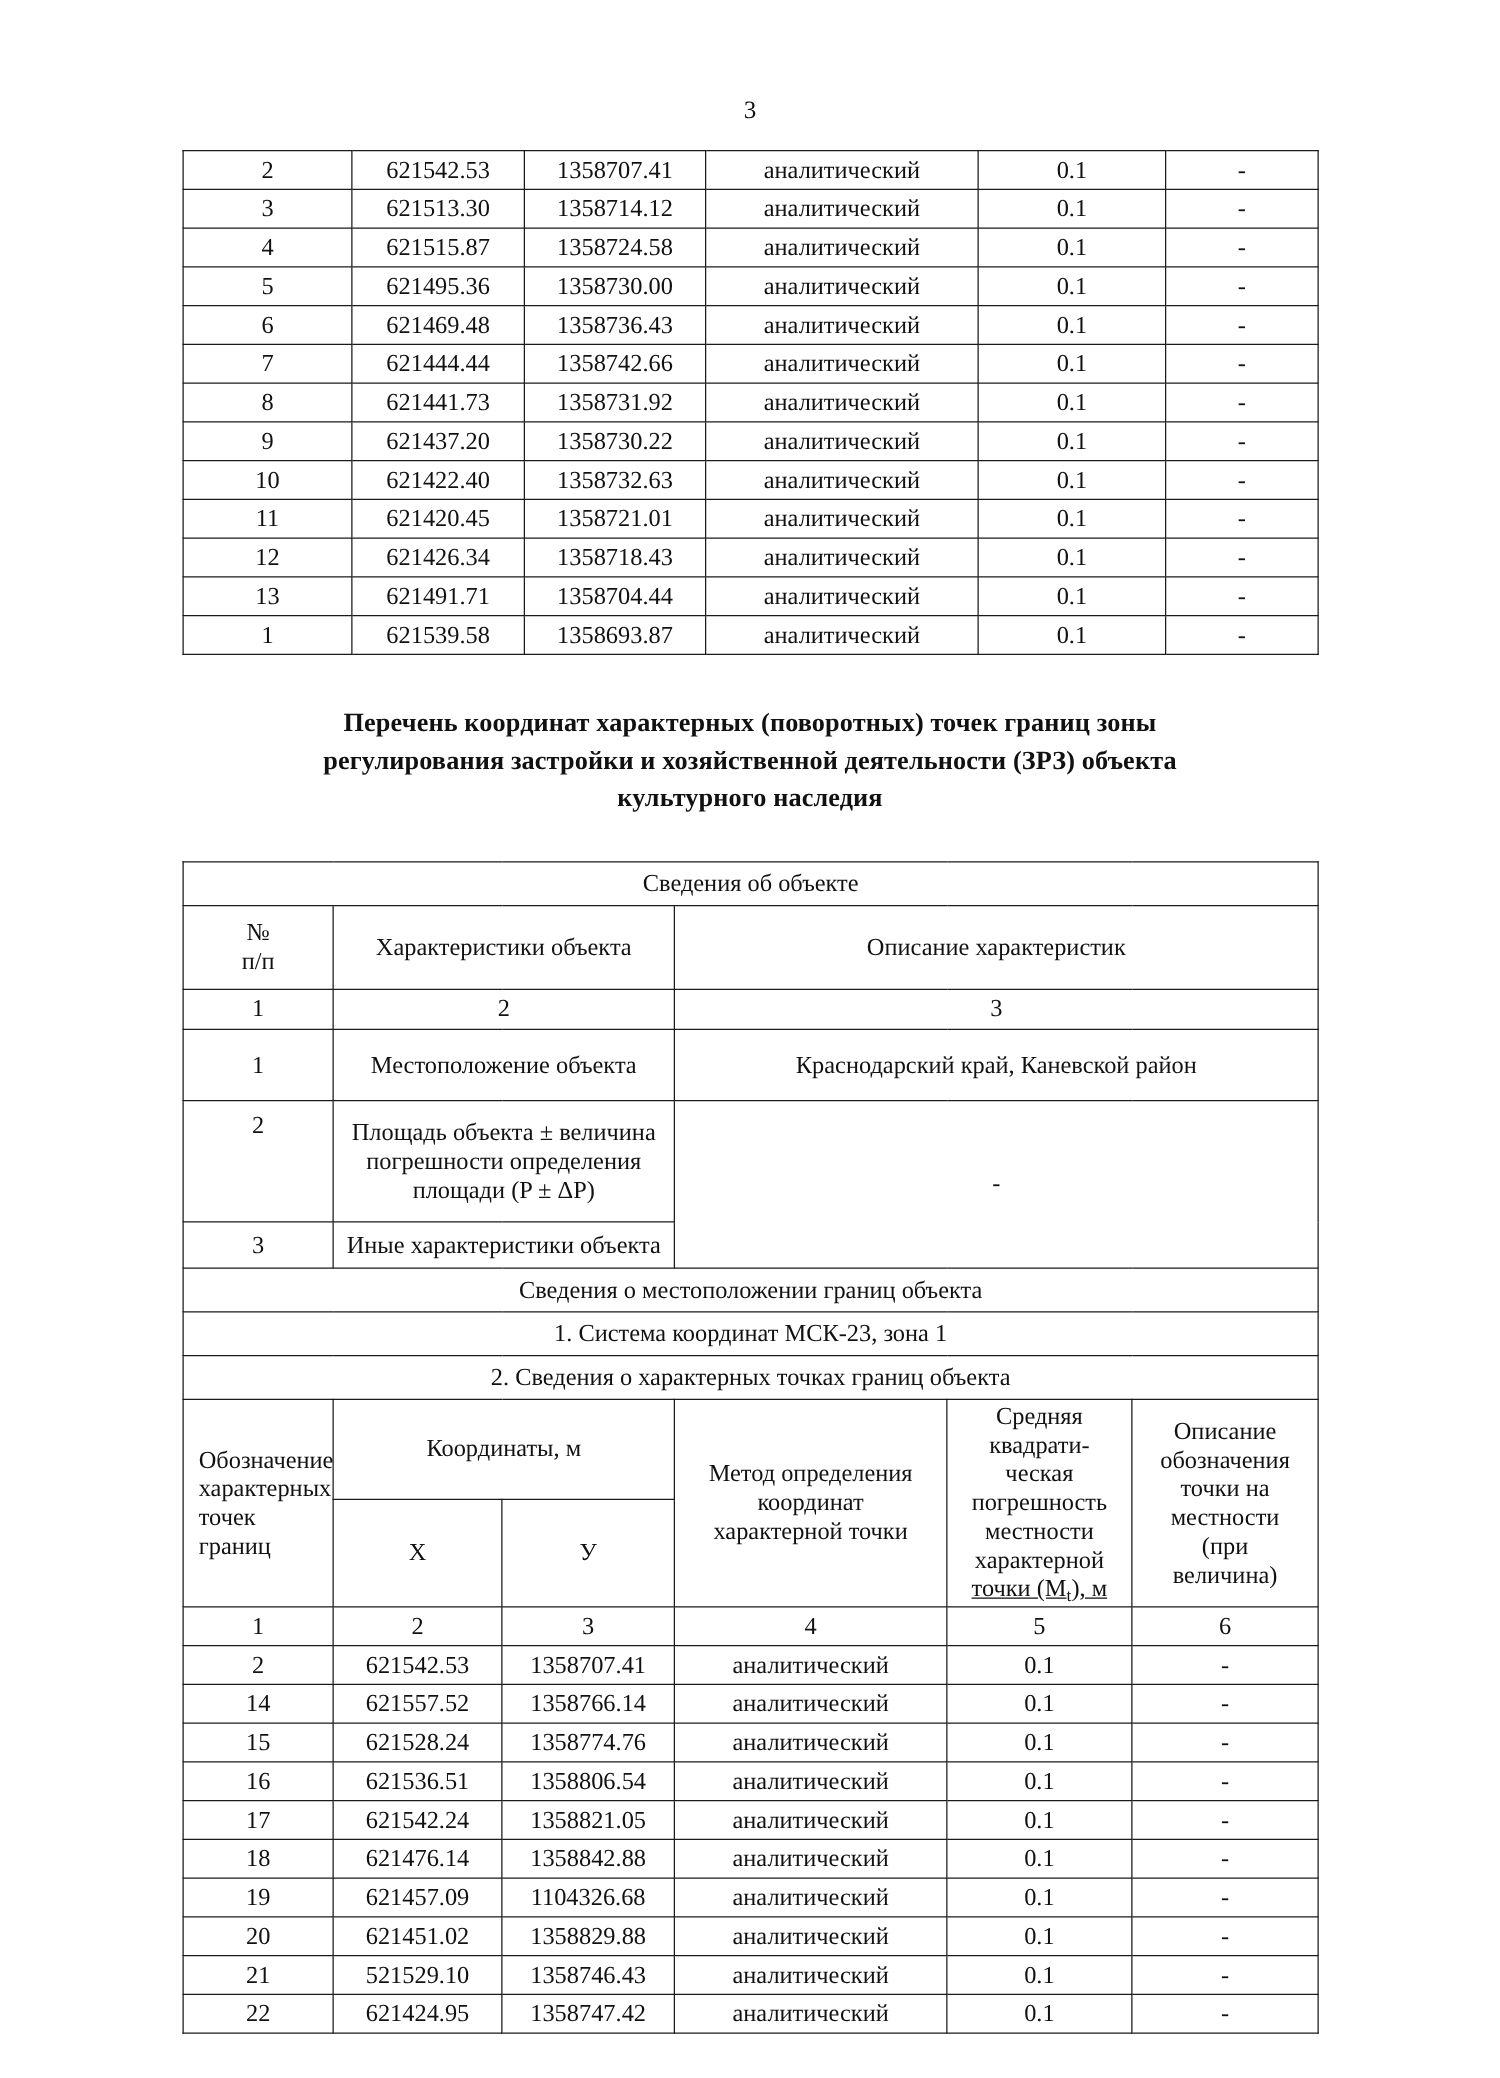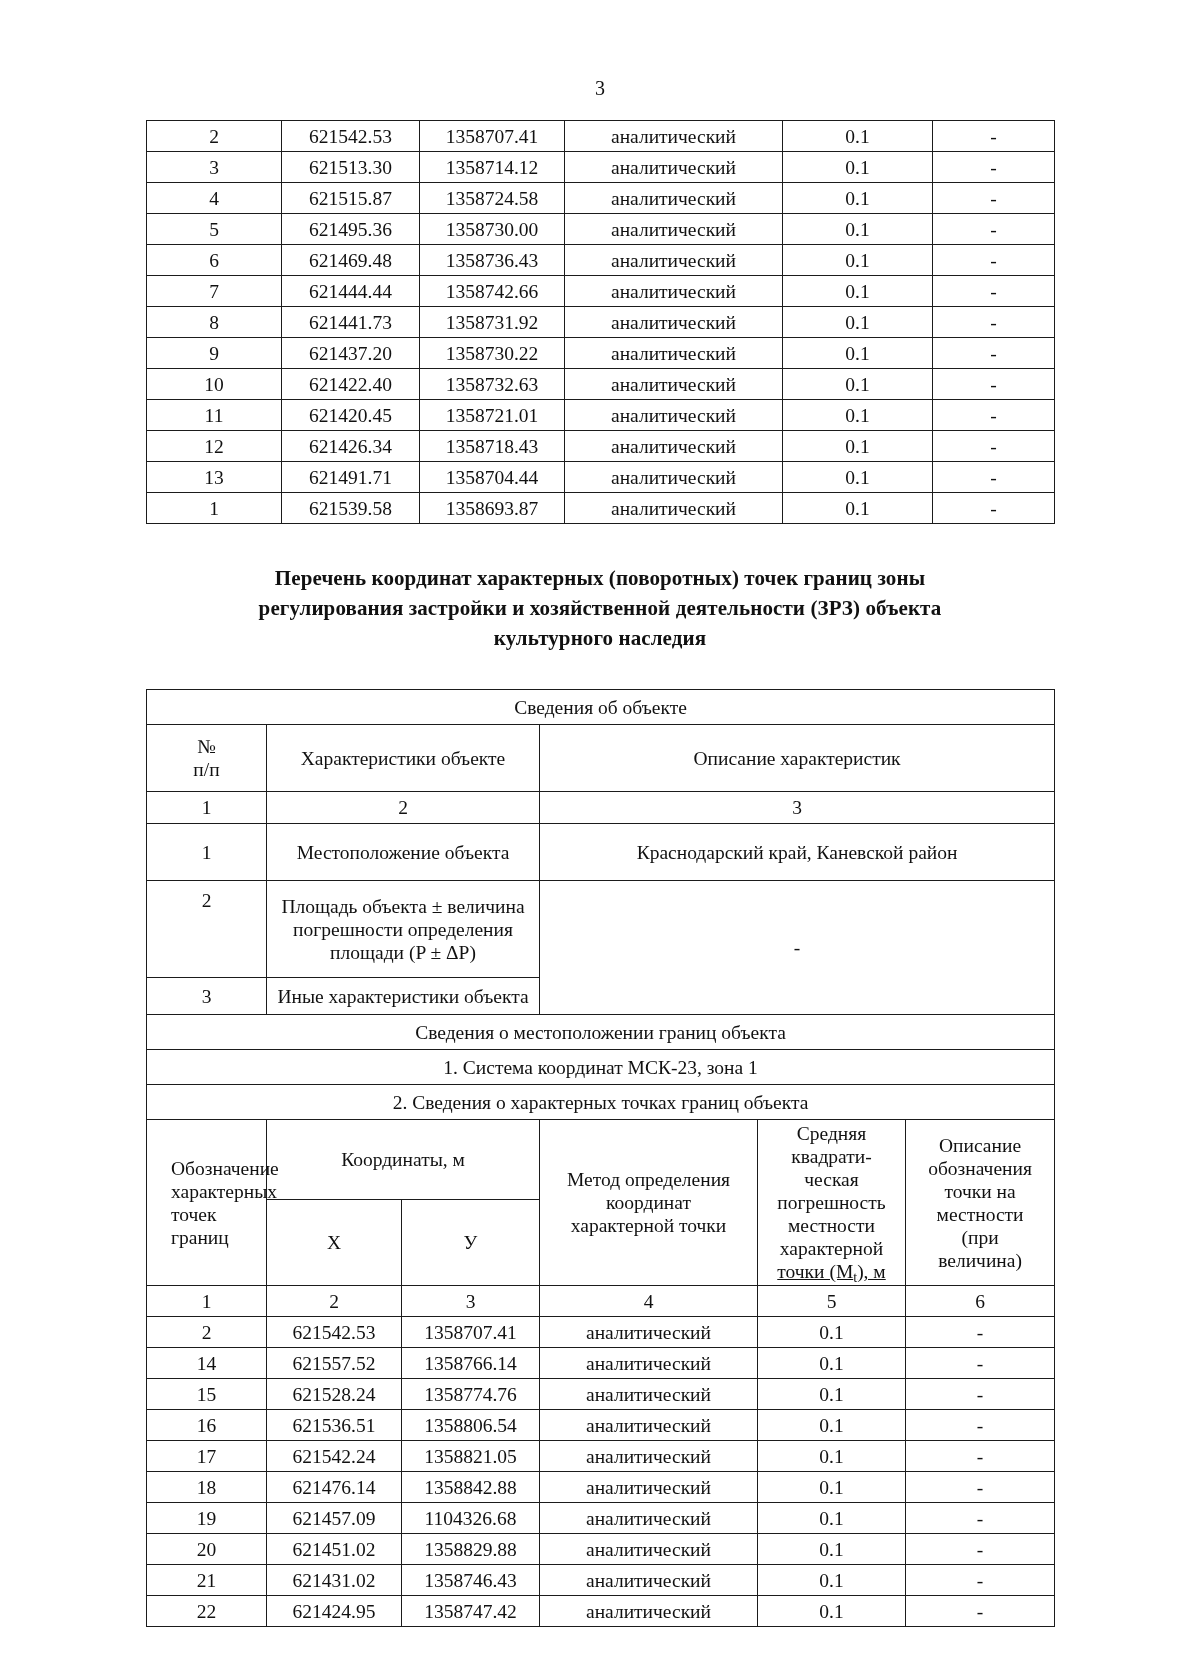--- a/index.html
+++ b/index.html
@@ -242,21 +242,21 @@
 
         <tr class="row-band">
           <td colspan="6">Сведения об объекте</td>
         </tr>
 
         <tr>
           <td style="height:62px">
             <div>№</div>
             <div>п/п</div>
           </td>
-          <td colspan="2">Характеристики объекте</td>
+          <td colspan="2">Характеристики объекта</td>
           <td colspan="3">Описание характеристик</td>
         </tr>
 
         <tr>
           <td style="height:27px">1</td>
           <td colspan="2">2</td>
           <td colspan="3">3</td>
         </tr>
 
         <tr>
@@ -286,21 +286,21 @@
 
         <tr class="row-band">
           <td colspan="6">1. Система координат МСК-23, зона 1</td>
         </tr>
 
         <tr class="row-band">
           <td colspan="6">2. Сведения о характерных точках границ объекта</td>
         </tr>
 
         <tr>
-          <td rowspan="2" class="hdr-tall" style="text-align:left; padding-left:24px">
+          <td rowspan="2" class="hdr-tall" style="text-align:left; padding-left:12px">
             <div>Обозначение</div>
             <div>характерных</div>
             <div>точек границ</div>
           </td>
           <td colspan="2" style="height:72px">Координаты, м</td>
           <td rowspan="2" class="hdr-tall">
             <div>Метод определения</div>
             <div>координат</div>
             <div>характерной точки</div>
           </td>
@@ -395,21 +395,21 @@
         <tr class="data-row">
           <td>20</td>
           <td>621451.02</td>
           <td>1358829.88</td>
           <td>аналитический</td>
           <td>0.1</td>
           <td>-</td>
         </tr>
         <tr class="data-row">
           <td>21</td>
-          <td>621431.02</td>
+          <td>521529.10</td>
           <td>1358746.43</td>
           <td>аналитический</td>
           <td>0.1</td>
           <td>-</td>
         </tr>
         <tr class="data-row">
           <td>22</td>
           <td>621424.95</td>
           <td>1358747.42</td>
           <td>аналитический</td>

